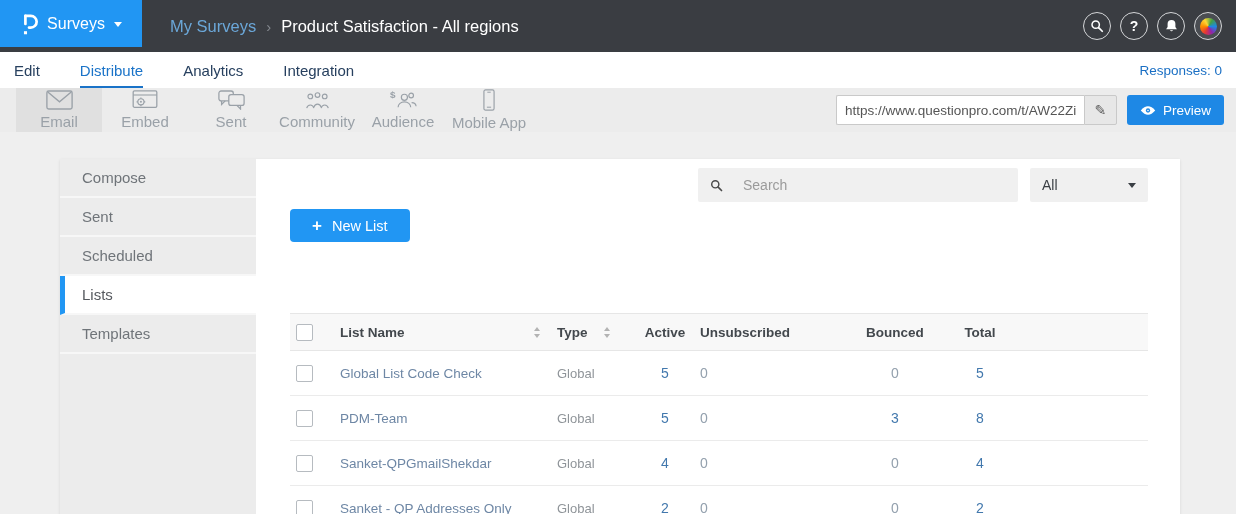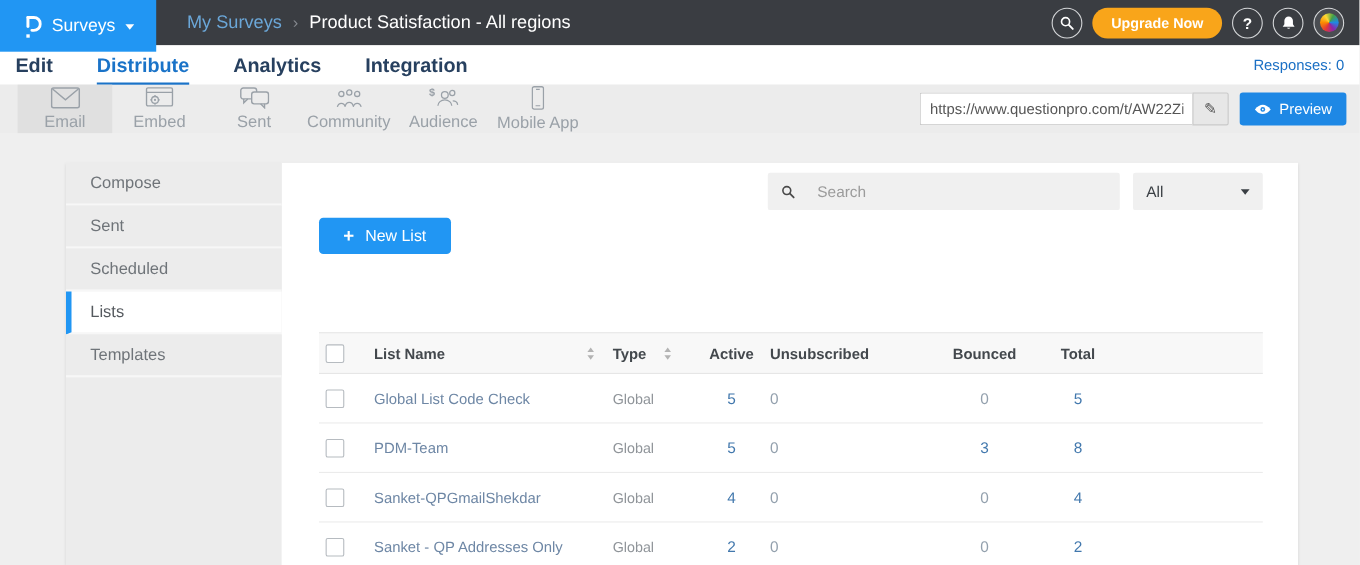--- a/index.html
+++ b/index.html
@@ -1,37 +1,37 @@
 <!DOCTYPE html>
 <html><head>
 <meta charset="utf-8">
 <style>
   * { margin:0; padding:0; box-sizing:border-box; }
   html,body { width:1236px; height:514px; overflow:hidden; font-family:"Liberation Sans", sans-serif; background:#efefef; }
 
   
-  .topbar { position:relative; height:41px; background:#3a3d42; display:flex; align-items:center; z-index:5; }
+  .topbar { position:relative; height:52px; background:#3a3d42; display:flex; align-items:center; z-index:5; }
   .logo-box { position:absolute; left:0; top:0; width:142px; height:47px; background:#2196f3; display:flex; align-items:center; justify-content:center; gap:9px; cursor:pointer; }
   .logo-box .brand-label { color:#fff; font-size:16px; }
   .caret-down { width:0; height:0; border-left:4px solid transparent; border-right:4px solid transparent; border-top:5px solid currentColor; display:inline-block; }
   .logo-box .caret-down { color:#fff; margin-top:2px; }
   .breadcrumb { margin-left:170px; display:flex; align-items:center; gap:10px; font-size:16.5px; }
   .bc-parent { color:#6ba7d8; text-decoration:none; cursor:pointer; }
   .bc-sep { color:#85898f; font-size:15px; }
   .bc-current { color:#ffffff; }
   .topbar-right { margin-left:auto; display:flex; align-items:center; gap:9px; padding-right:14px; }
   .circle-btn { width:28px; height:28px; border-radius:50%; border:1.5px solid #d4d6d8; background:transparent; display:flex; align-items:center; justify-content:center; color:#fff; cursor:pointer; font-size:14px; font-weight:bold; font-family:"Liberation Sans", sans-serif; }
   .upgrade-btn { height:28px; border:none; border-radius:15px; background:#f9a51a; color:#fff; font-size:13px; font-weight:bold; padding:0 17px; cursor:pointer; font-family:"Liberation Sans", sans-serif; }
   .avatar-art { width:17px; height:17px; border-radius:50%; background:conic-gradient(from 210deg, #e53935, #fb8c00, #fdd835, #43a047, #1e88e5, #8e24aa, #e53935); display:inline-block; }
   .circle-btn.avatar-btn { background:#4a4d52; }
 
   
   .tabs-bar { height:36px; background:#ffffff; display:flex; align-items:stretch; padding:0 14px; }
   .tabs { display:flex; align-items:stretch; }
-  .tab { display:flex; align-items:center; margin-right:40px; font-size:18px; color:#27405f; text-decoration:none; cursor:pointer; border-bottom:2px solid transparent; padding-top:2px;font-weight:bold; }
+  .tab { display:flex; align-items:center; margin-right:40px; font-size:15px; color:#27405f; text-decoration:none; cursor:pointer; border-bottom:2px solid transparent; padding-top:2px; }
   .tab.active { color:#1a73c8; border-bottom-color:#1a73c8; }
   .responses { margin-left:auto; align-self:center; font-size:13.5px; color:#1a6fc4; }
 
   
   .toolbar { height:44px; background:#ececec; display:flex; align-items:center; padding-left:16px; }
   .channels { display:flex; align-items:stretch; height:100%; }
   .channel { width:86px; display:flex; flex-direction:column; align-items:center; justify-content:center; gap:3px; cursor:pointer; color:#9aa1a8; }
   .channel.active { background:#e0e0e0; }
   .channel .ch-label { font-size:15px; color:#9aa1a8; }
   .url-zone { margin-left:auto; display:flex; align-items:center; padding-right:12px; gap:10px; }
@@ -103,21 +103,20 @@
   </div>
   <div class="topbar-right">
     <button class="circle-btn">
       <span>
         <svg width="14" height="14" viewBox="0 0 16 16">
             <circle cx="6.5" cy="6.5" r="4.2" fill="none" stroke="#fff" stroke-width="1.7"></circle>
             <line x1="9.9" y1="9.9" x2="14" y2="14" stroke="#fff" stroke-width="2" stroke-linecap="round"></line>
           </svg>
       </span>
     </button>
-    <button class="upgrade-btn">Upgrade Now</button>
     <button class="circle-btn">
         <span>?</span>
       </button>
     <button class="circle-btn">
       <span>
         <svg width="13" height="14" viewBox="0 0 14 15">
             <path d="M7 1 a4.2 4.2 0 0 1 4.2 4.2 v3.4 l1.6 2.4 h-11.6 l1.6 -2.4 v-3.4 a4.2 4.2 0 0 1 4.2 -4.2 z" fill="#fff"></path>
             <path d="M5.4 12 a1.7 1.7 0 0 0 3.2 0 z" fill="#fff"></path>
           </svg>
       </span>

